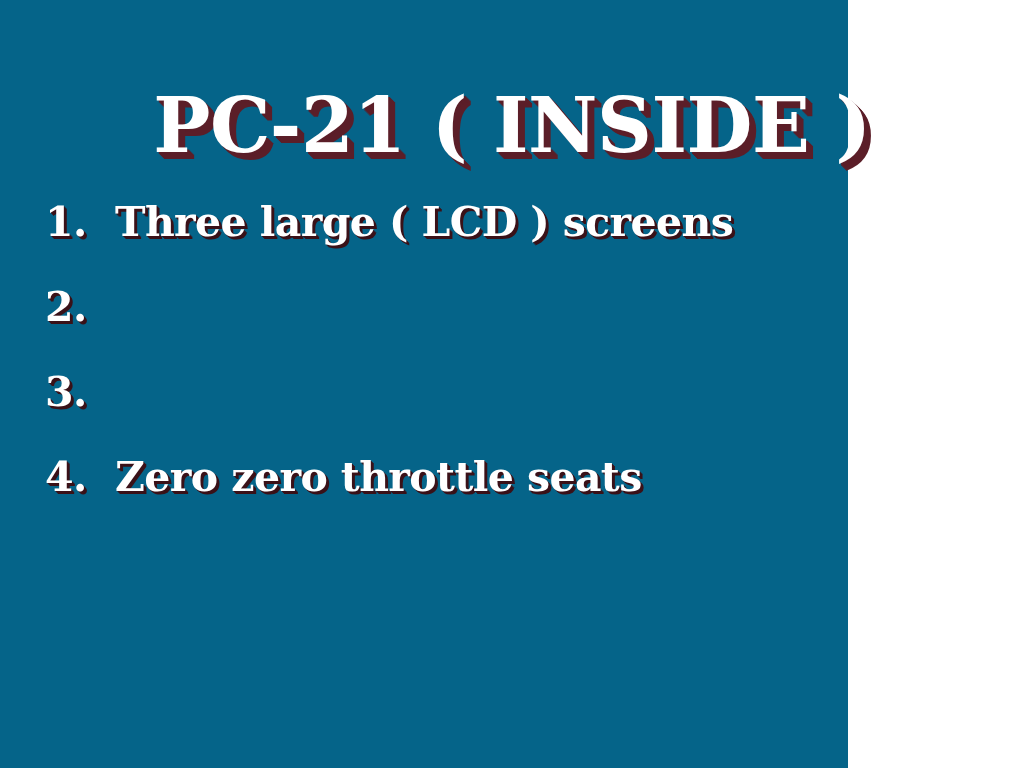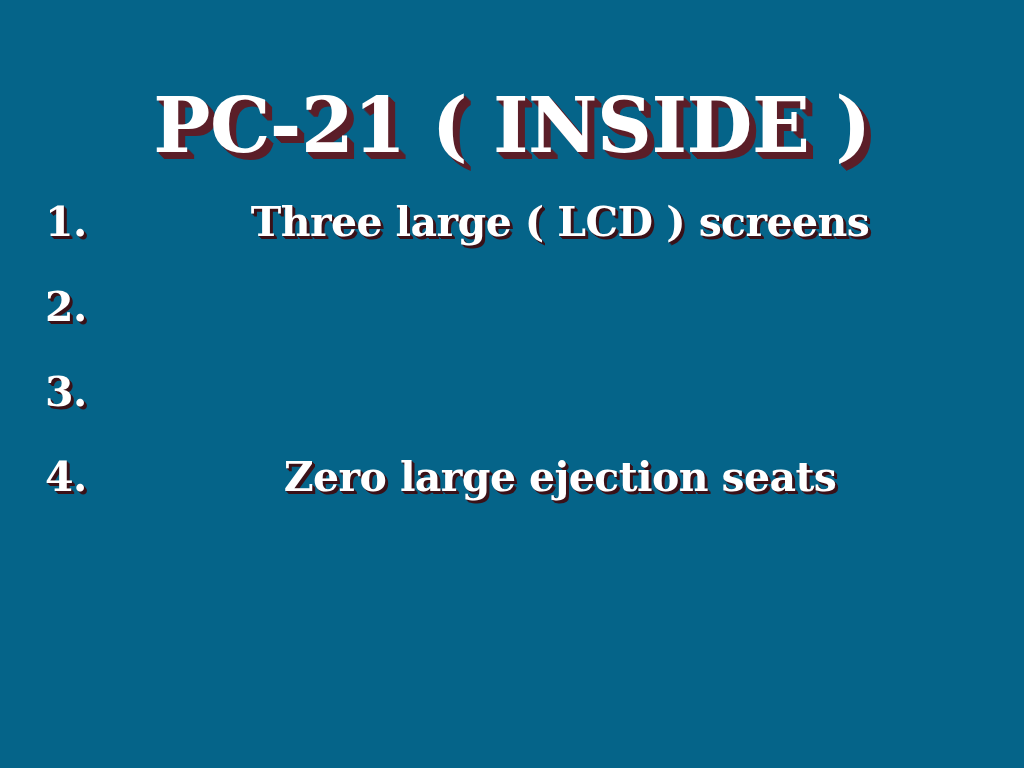--- a/index.html
+++ b/index.html
@@ -8,21 +8,21 @@
   }
   body {
     width: 1024px;
     height: 768px;
     overflow: hidden;
     font-family: "DejaVu Serif", serif;
   }
 
   #slide {
     position: relative;
-    width: 1024px;
+    width: 848px;
     height: 768px;
     background: #056489;
     box-sizing: border-box;
   }
 
   
   #slide-title {
     position: absolute;
     left: 0;
     top: 27px;
@@ -71,21 +71,21 @@
   }
 
   .bullet-number {
     width: 70px;
     flex: 0 0 70px;
     text-align: left;
   }
 
   .bullet-text {
     flex: 1 1 auto;
-    text-align: center;
+    text-align: left;
   }
 </style>
 </head>
 <body>
 
 <div id="slide">
 
   <h1 id="slide-title">PC-21 ( INSIDE )</h1>
 
   <div id="bullet-list">
@@ -98,18 +98,18 @@
     <div class="bullet-row">
       <span class="bullet-number">2.</span>
     </div>
 
     <div class="bullet-row">
       <span class="bullet-number">3.</span>
     </div>
 
     <div class="bullet-row">
       <span class="bullet-number">4.</span>
-      <span class="bullet-text">Zero large ejection seats</span>
+      <span class="bullet-text">Zero zero throttle seats</span>
     </div>
 
   </div>
 
 </div>
 
 </body></html>

